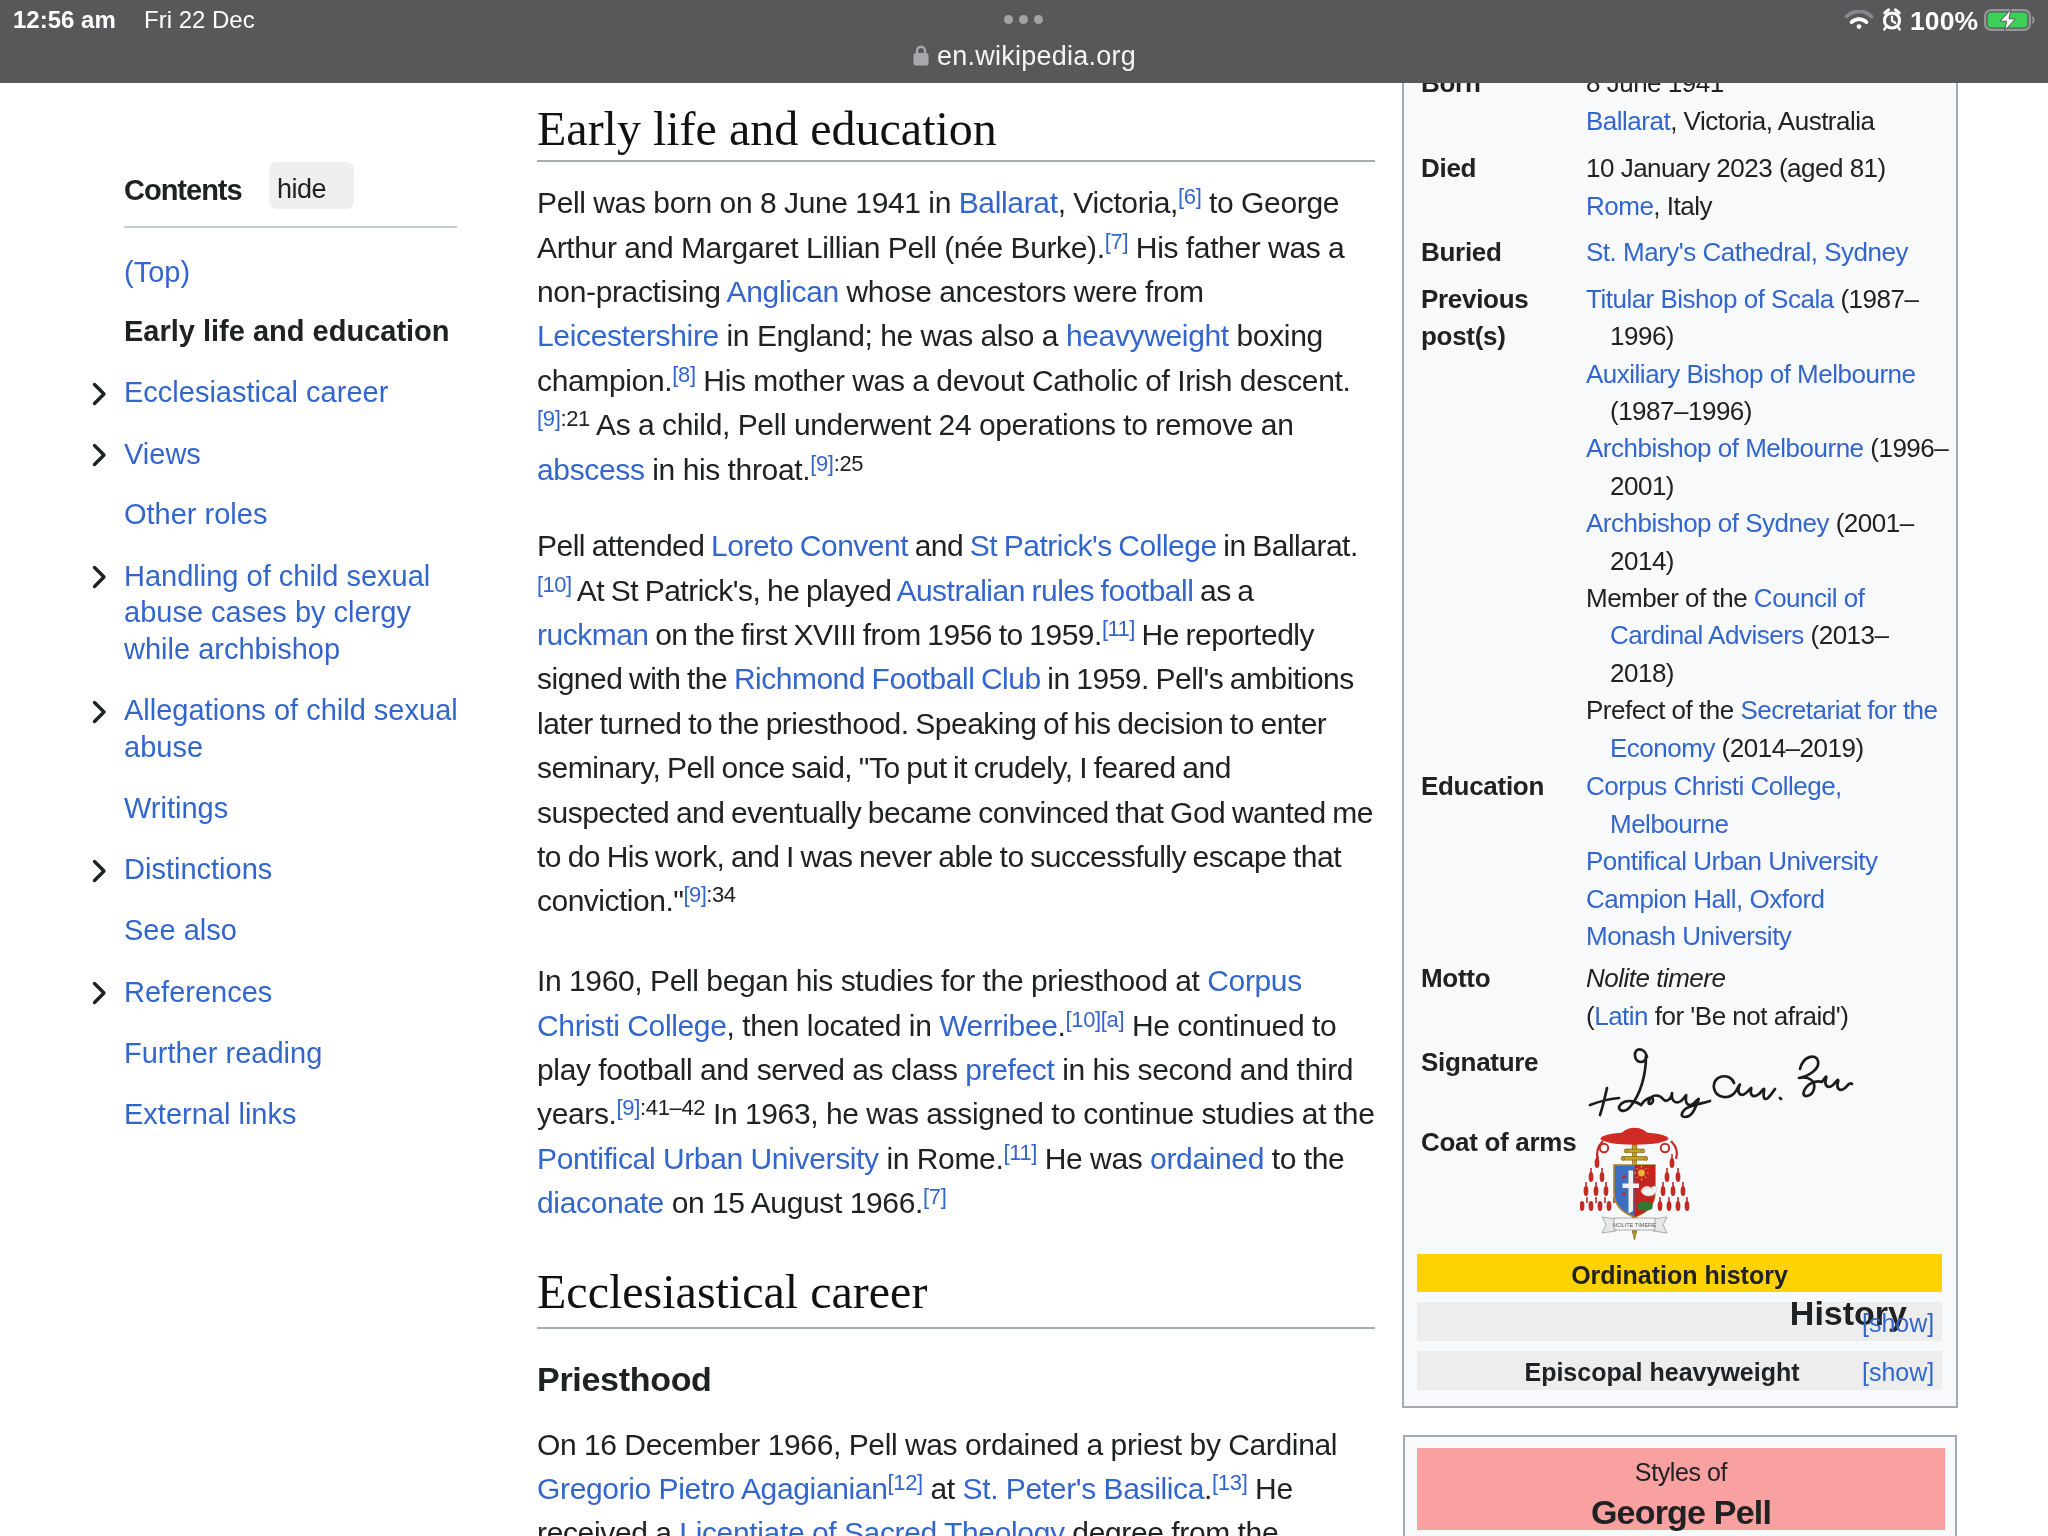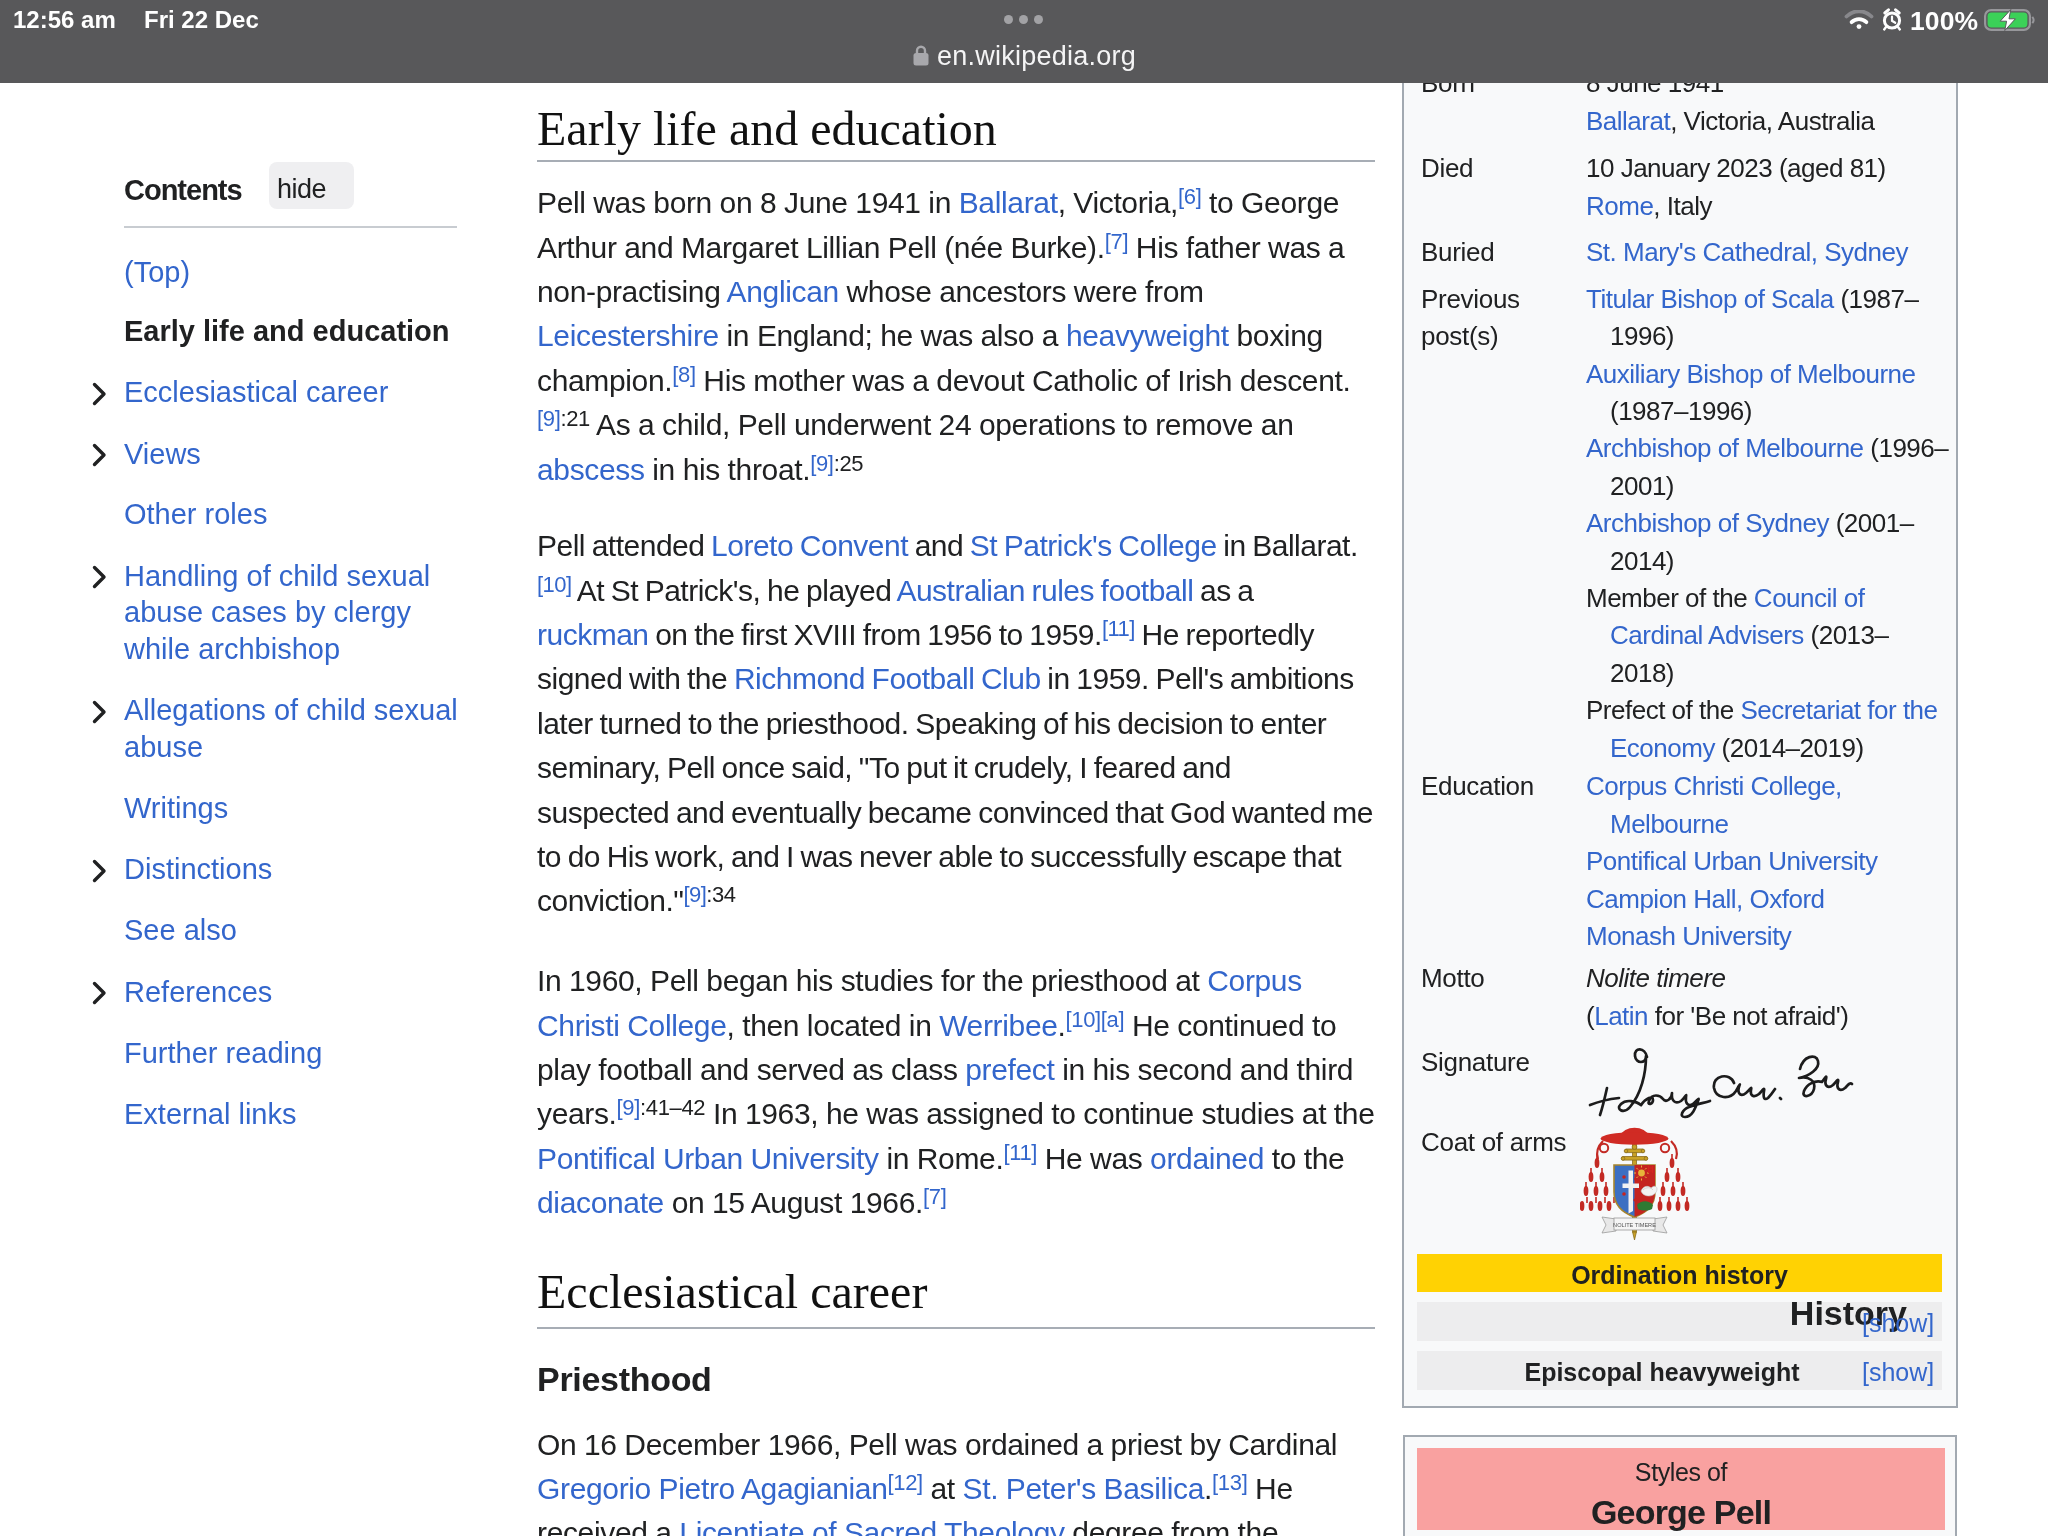--- a/index.html
+++ b/index.html
@@ -5,21 +5,21 @@
 *{margin:0;padding:0;box-sizing:border-box}
 html,body{width:2048px;height:1536px;overflow:hidden}
 body{position:relative;background:#fff;font-family:"Liberation Sans",sans-serif;color:#202122}
 .abs{position:absolute}
 a{color:#36c;text-decoration:none}
 .body-text{font-size:30px;line-height:44.4px;letter-spacing:-0.35px;word-spacing:-0.3px;white-space:nowrap}
 .sup{font-size:22px;line-height:0;position:relative;top:-9px;color:#36c}
 .supk{font-size:22px;line-height:0;position:relative;top:-9px;color:#202122}
 .toc-item{left:124px;font-size:29px;line-height:36.6px;white-space:nowrap}
 .serif{font-family:"Liberation Serif",serif;font-weight:400;color:#111}
-.ib-label{left:1421px;font-size:26px;letter-spacing:-0.3px;line-height:37.4px;font-weight:normal;white-space:nowrap}
+.ib-label{left:1421px;font-size:26px;letter-spacing:-0.3px;line-height:37.4px;font-weight:bold;white-space:nowrap}
 .ib-val{left:1586px;font-size:26px;letter-spacing:-0.5px;line-height:37.4px;white-space:nowrap}
 .ind{padding-left:24px}
 .chev{position:absolute;left:92px;width:15px;height:24px}
 </style>
 </head>
 <body>
 
 <div class="abs" style="left:1402px;top:40px;width:556px;height:1368px;border:2px solid #a2a9b1;background:#f8f9fa"></div>
 <div class="abs ib-label" style="top:65.3px">Born</div>
 <div class="abs ib-val" style="top:65.3px">8 June 1941<br><a>Ballarat</a>, Victoria, Australia</div>
@@ -180,21 +180,21 @@
 <div class="abs body-text" style="left:537px;top:181.1px">Pell was born on 8 June 1941 in <a>Ballarat</a>, Victoria,<span class="sup">[6]</span> to George<br>Arthur and Margaret Lillian Pell (née Burke).<span class="sup">[7]</span> His father was a<br>non-practising <a>Anglican</a> whose ancestors were from<br><a>Leicestershire</a> in England; he was also a <a>heavyweight</a> boxing<br>champion.<span class="sup">[8]</span> His mother was a devout Catholic of Irish descent.<br><span class="sup">[9]</span><span class="supk">:21</span> As a child, Pell underwent 24 operations to remove an<br><a>abscess</a> in his throat.<span class="sup">[9]</span><span class="supk">:25</span></div>
 <div class="abs body-text" style="left:537px;top:524.1px;letter-spacing:-0.5px;word-spacing:-1.2px">Pell attended <a>Loreto Convent</a> and <a>St Patrick's College</a> in Ballarat.<br><span class="sup">[10]</span> At St Patrick's, he played <a>Australian rules football</a> as a<br><a>ruckman</a> on the first XVIII from 1956 to 1959.<span class="sup">[11]</span> He reportedly<br>signed with the <a>Richmond Football Club</a> in 1959. Pell's ambitions<br>later turned to the priesthood. Speaking of his decision to enter<br>seminary, Pell once said, "To put it crudely, I feared and<br>suspected and eventually became convinced that God wanted me<br>to do His work, and I was never able to successfully escape that<br>conviction."<span class="sup">[9]</span><span class="supk">:34</span></div>
 <div class="abs body-text" style="left:537px;top:959.1px">In 1960, Pell began his studies for the priesthood at <a>Corpus</a><br><a>Christi College</a>, then located in <a>Werribee</a>.<span class="sup">[10][a]</span> He continued to<br>play football and served as class <a>prefect</a> in his second and third<br>years.<span class="sup">[9]</span><span class="supk">:41–42</span> In 1963, he was assigned to continue studies at the<br><a>Pontifical Urban University</a> in Rome.<span class="sup">[11]</span> He was <a>ordained</a> to the<br><a>diaconate</a> on 15 August 1966.<span class="sup">[7]</span></div>
 <div class="abs serif" style="left:537px;top:1263.8px;font-size:48px;line-height:55px">Ecclesiastical career</div>
 <div class="abs" style="left:537px;top:1327px;width:838px;height:2px;background:#a7adb5"></div>
 <div class="abs" style="left:537px;top:1358.8px;font-size:34px;letter-spacing:-0.3px;font-weight:bold;line-height:40px">Priesthood</div>
 <div class="abs body-text" style="left:537px;top:1422.6px">On 16 December 1966, Pell was ordained a priest by Cardinal<br><a>Gregorio Pietro Agagianian</a><span class="sup">[12]</span> at <a>St. Peter's Basilica</a>.<span class="sup">[13]</span> He<br>received a <a>Licentiate of Sacred Theology</a> degree from the</div>
 
 <div class="abs" style="left:0;top:0;width:2048px;height:83px;background:#58585a;z-index:50"></div>
 <div class="abs" style="left:13px;top:8px;font-size:24px;line-height:24px;font-weight:bold;color:#fff;z-index:51">12:56 am</div>
-<div class="abs" style="left:144px;top:8px;font-size:24px;line-height:24px;font-weight:bold;color:#fff;z-index:51">Fri 22 Dec</div>
+<div class="abs" style="left:144px;top:8px;font-size:24px;line-height:24px;font-weight:normal;color:#fff;z-index:51">Fri 22 Dec</div>
 <div class="abs" style="left:1004px;top:15px;z-index:51;width:39px;display:flex;justify-content:space-between">
     <span style="width:9px;height:9px;border-radius:50%;background:#a2a2a5"></span>
     <span style="width:9px;height:9px;border-radius:50%;background:#a2a2a5"></span>
     <span style="width:9px;height:9px;border-radius:50%;background:#a2a2a5"></span>
   </div>
 <svg class="abs" style="left:913px;top:45px;z-index:51" width="16" height="21" viewBox="0 0 16 21">
     <rect x="0.5" y="8" width="15" height="12.5" rx="2.5" fill="#a8a8ac"></rect>
     <path d="M4 8 V5.8 a4 4 0 0 1 8 0 V8" fill="none" stroke="#a8a8ac" stroke-width="2.4"></path>
   </svg>
 <div class="abs" style="left:937px;top:43.2px;font-size:27px;line-height:27px;letter-spacing:0.25px;color:#f4f4f5;z-index:51">en.wikipedia.org</div>

